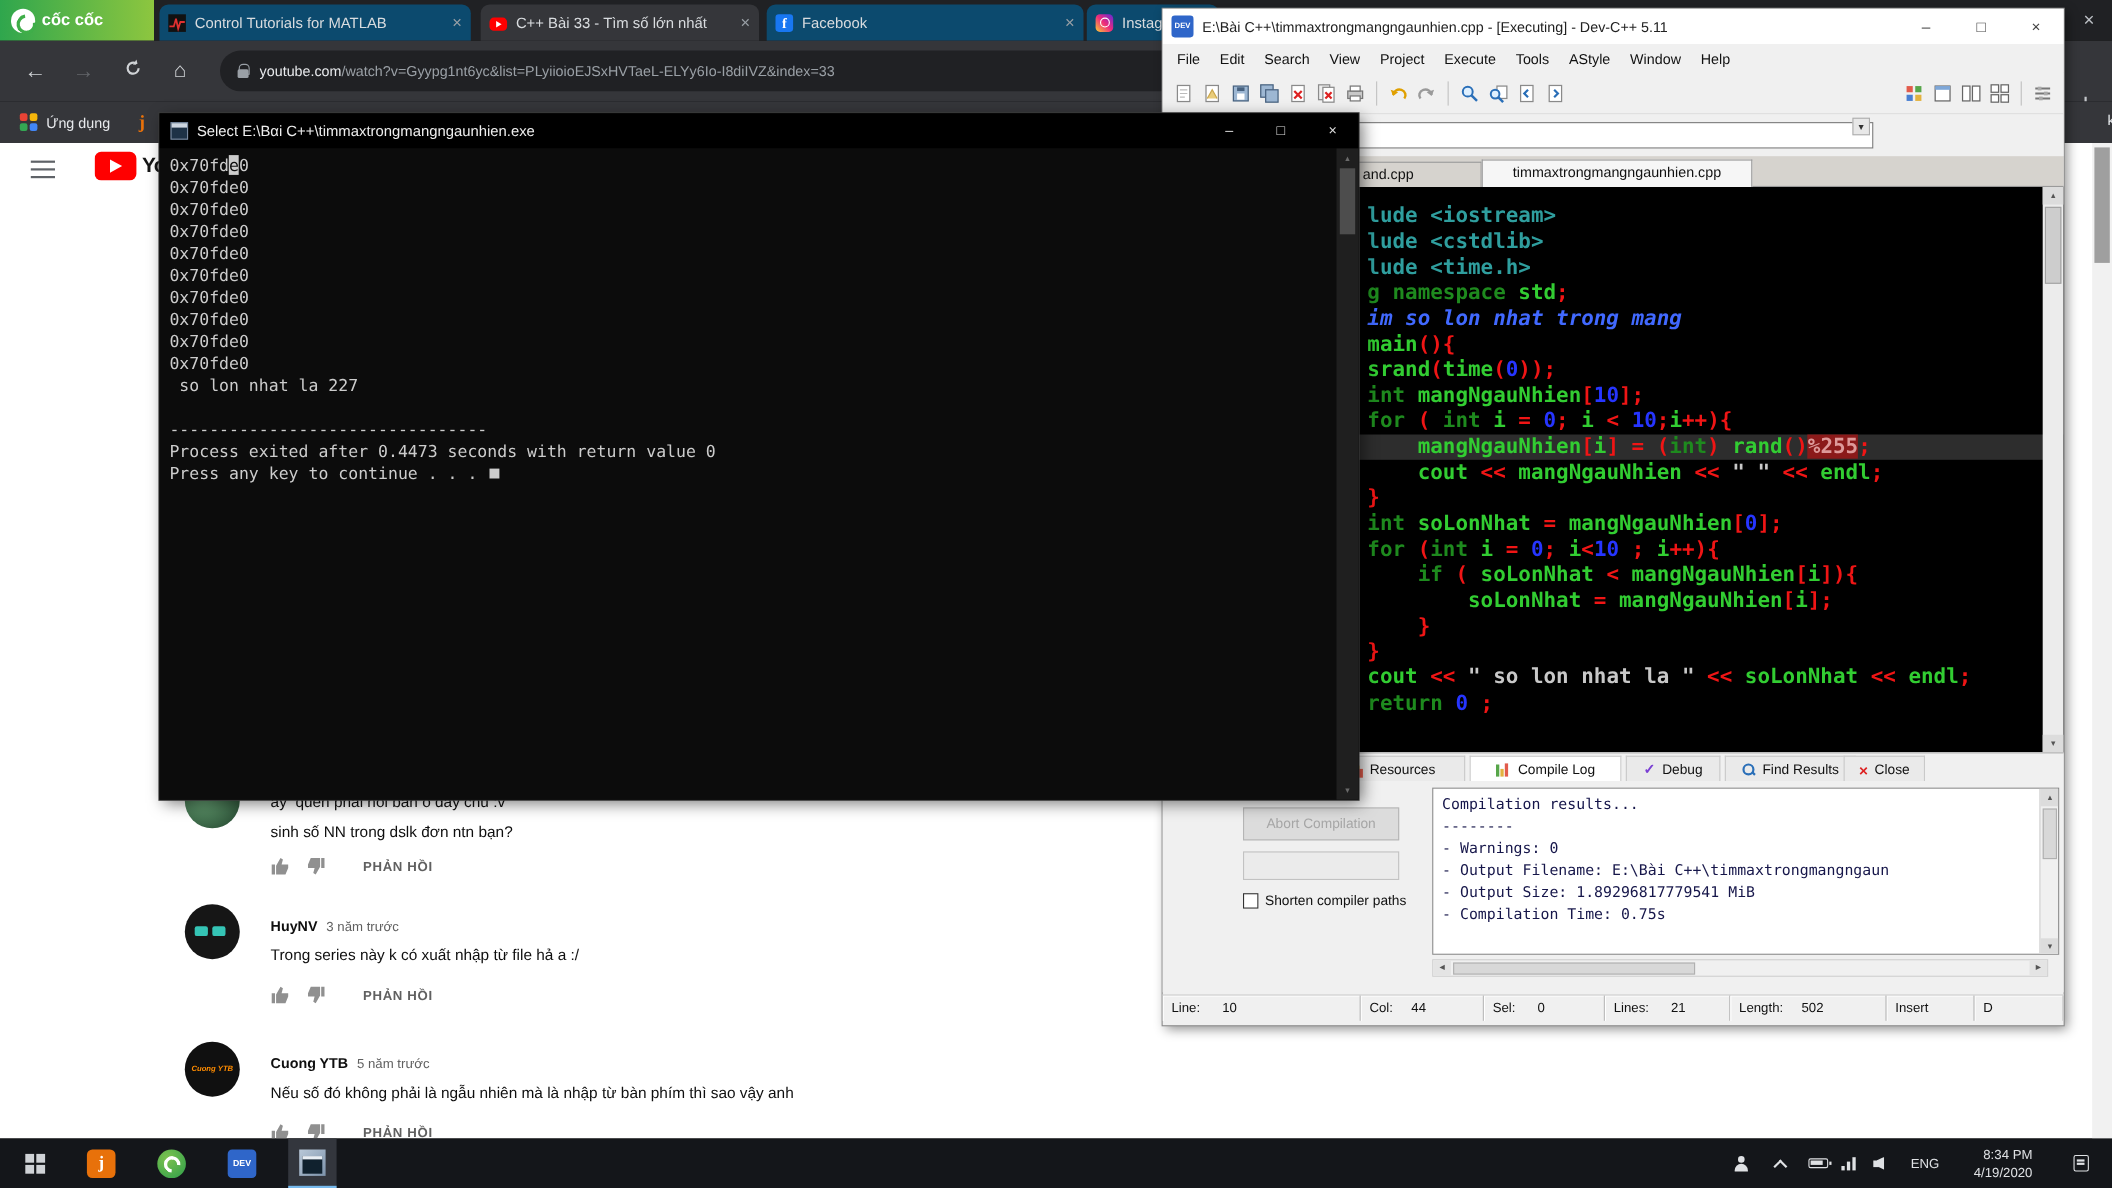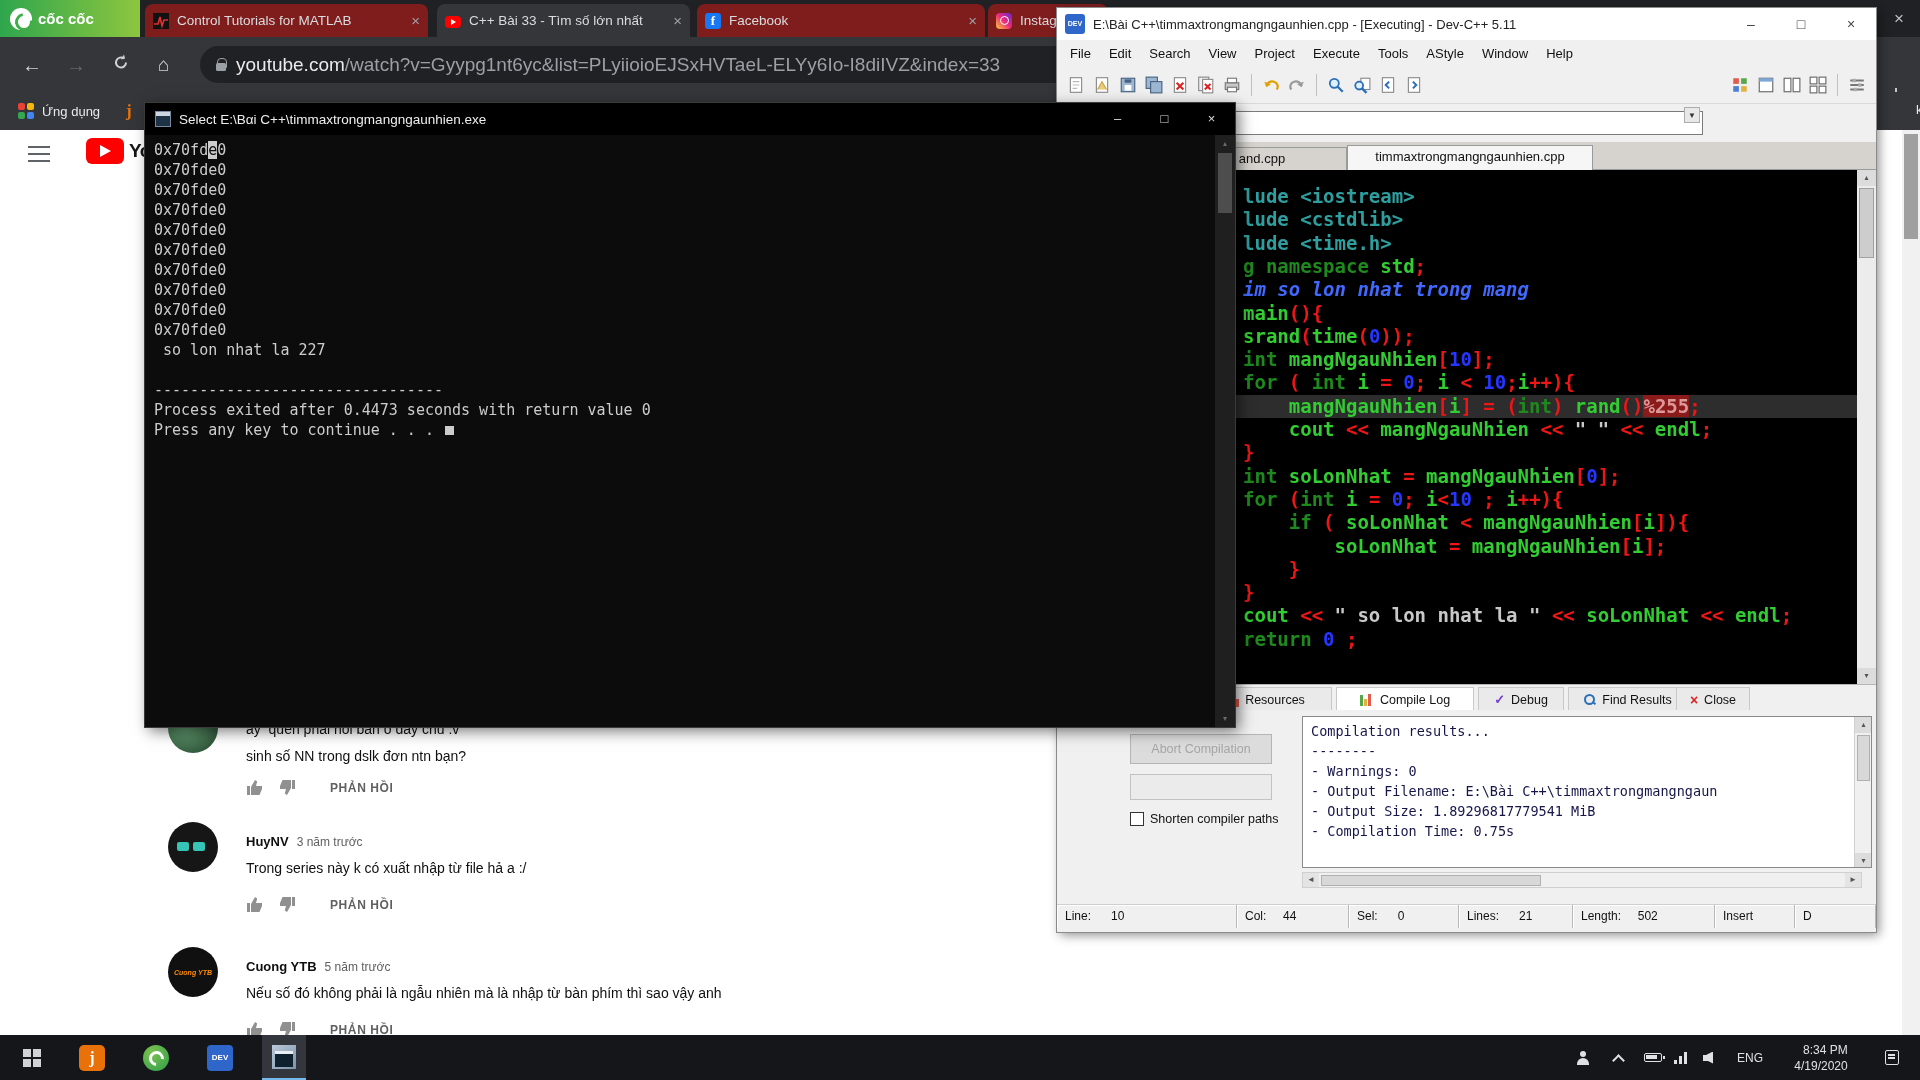--- a/index.html
+++ b/index.html
@@ -7,21 +7,21 @@
   body { font-family:"Liberation Sans", sans-serif; position:relative; }
 
   
   #browser { position:absolute; inset:0; z-index:0; }
   #tabbar { position:absolute; left:0; top:0; width:1920px; height:37px; background:#202124; }
   #coccoc-btn { position:absolute; left:0; top:0; width:140px; height:37px;
     background:linear-gradient(90deg,#2fa64d,#8dc63f); display:flex; align-items:center; gap:6px; padding-left:10px; }
   #coccoc-logo { width:22px; height:22px; border-radius:50%; background:#fff; position:relative; }
   #coccoc-logo::after{ content:""; position:absolute; left:5px; top:5px; width:12px; height:12px; border-radius:50%; border:3px solid #3fae49; border-top-color:transparent; transform:rotate(35deg); }
   #coccoc-brand { color:#fff; font-weight:bold; font-size:15px; }
-  .btab { position:absolute; top:4px; height:33px; background:#7f1d1d; border-radius:8px 8px 0 0;
+  .btab { position:absolute; top:4px; height:33px; background:#0c4a6e; border-radius:8px 8px 0 0;
     display:flex; align-items:center; padding:0 8px; gap:8px; overflow:hidden; }
   .btab.active { background:#35363a; }
   .btab-title { color:#d9dcdf; font-size:13.5px; white-space:nowrap; overflow:hidden; flex:1; }
   .btab-close { color:#9aa0a6; font-size:15px; line-height:15px; flex:0 0 auto; }
   .fav { width:16px; height:16px; flex:0 0 auto; position:relative; }
   .fav-matlab { background:#111; }
   .fav-matlab svg { position:absolute; inset:0; }
   .fav-youtube { background:#f00; border-radius:4px; height:12px; margin-top:2px; }
   .fav-youtube::after { content:""; position:absolute; left:6px; top:3px; border-left:5px solid #fff; border-top:3px solid transparent; border-bottom:3px solid transparent; }
   .fav-facebook { background:#1877f2; border-radius:3px; color:#fff; font-weight:bold; font-size:13px; text-align:center; line-height:16px; font-family:"Liberation Serif",serif; }
@@ -29,21 +29,21 @@
   .fav-instagram::after { content:""; position:absolute; left:3.5px; top:3.5px; width:7px; height:7px; border:1.6px solid #fff; border-radius:50%; }
 
   #urlrow { position:absolute; left:0; top:37px; width:1920px; height:55px; background:#35363a; }
   .navbtn { position:absolute; top:50%; transform:translateY(-50%); color:#d0d3d6; font-size:20px; }
   #nav-forward { color:#63666a; }
   #url-pill { position:absolute; left:200px; top:9px; width:1040px; height:37px; border-radius:19px; background:#202124;
     display:flex; align-items:center; padding:0 16px; gap:10px; }
   #lock-icon { width:10px; height:13px; position:relative; flex:0 0 auto; }
   #lock-icon::before { content:""; position:absolute; left:1px; top:0; width:8px; height:8px; border:1.8px solid #9aa0a6; border-radius:4px 4px 0 0; }
   #lock-icon::after { content:""; position:absolute; left:0; top:5px; width:10px; height:8px; background:#9aa0a6; border-radius:1.5px; }
-  #url-text { font-size:19px; white-space:nowrap; overflow:hidden; }
+  #url-text { font-size:13px; white-space:nowrap; overflow:hidden; }
   #url-host { color:#e8eaed; }
   #url-path { color:#9aa0a6; }
   #download-icon { position:absolute; left:1884px; top:48px; width:24px; height:26px; }
   #download-underline { position:absolute; left:1883px; top:80px; width:25px; height:3px; background:#5b9bd5; }
 
   #bookmarksrow { position:absolute; left:0; top:92px; width:1920px; height:38px; background:#35363a; display:flex; align-items:center; }
   #apps-grid { width:16px; height:16px; margin-left:18px; display:grid; grid-template-columns:7px 7px; grid-gap:2px; }
   #apps-grid i { width:7px; height:7px; border-radius:2px; }
   #bm-apps-label { color:#e8eaed; font-size:13px; margin-left:8px; }
   #bm-j { color:#e8710a; font-family:"Liberation Serif",serif; font-weight:bold; font-size:17px; margin-left:26px; }

